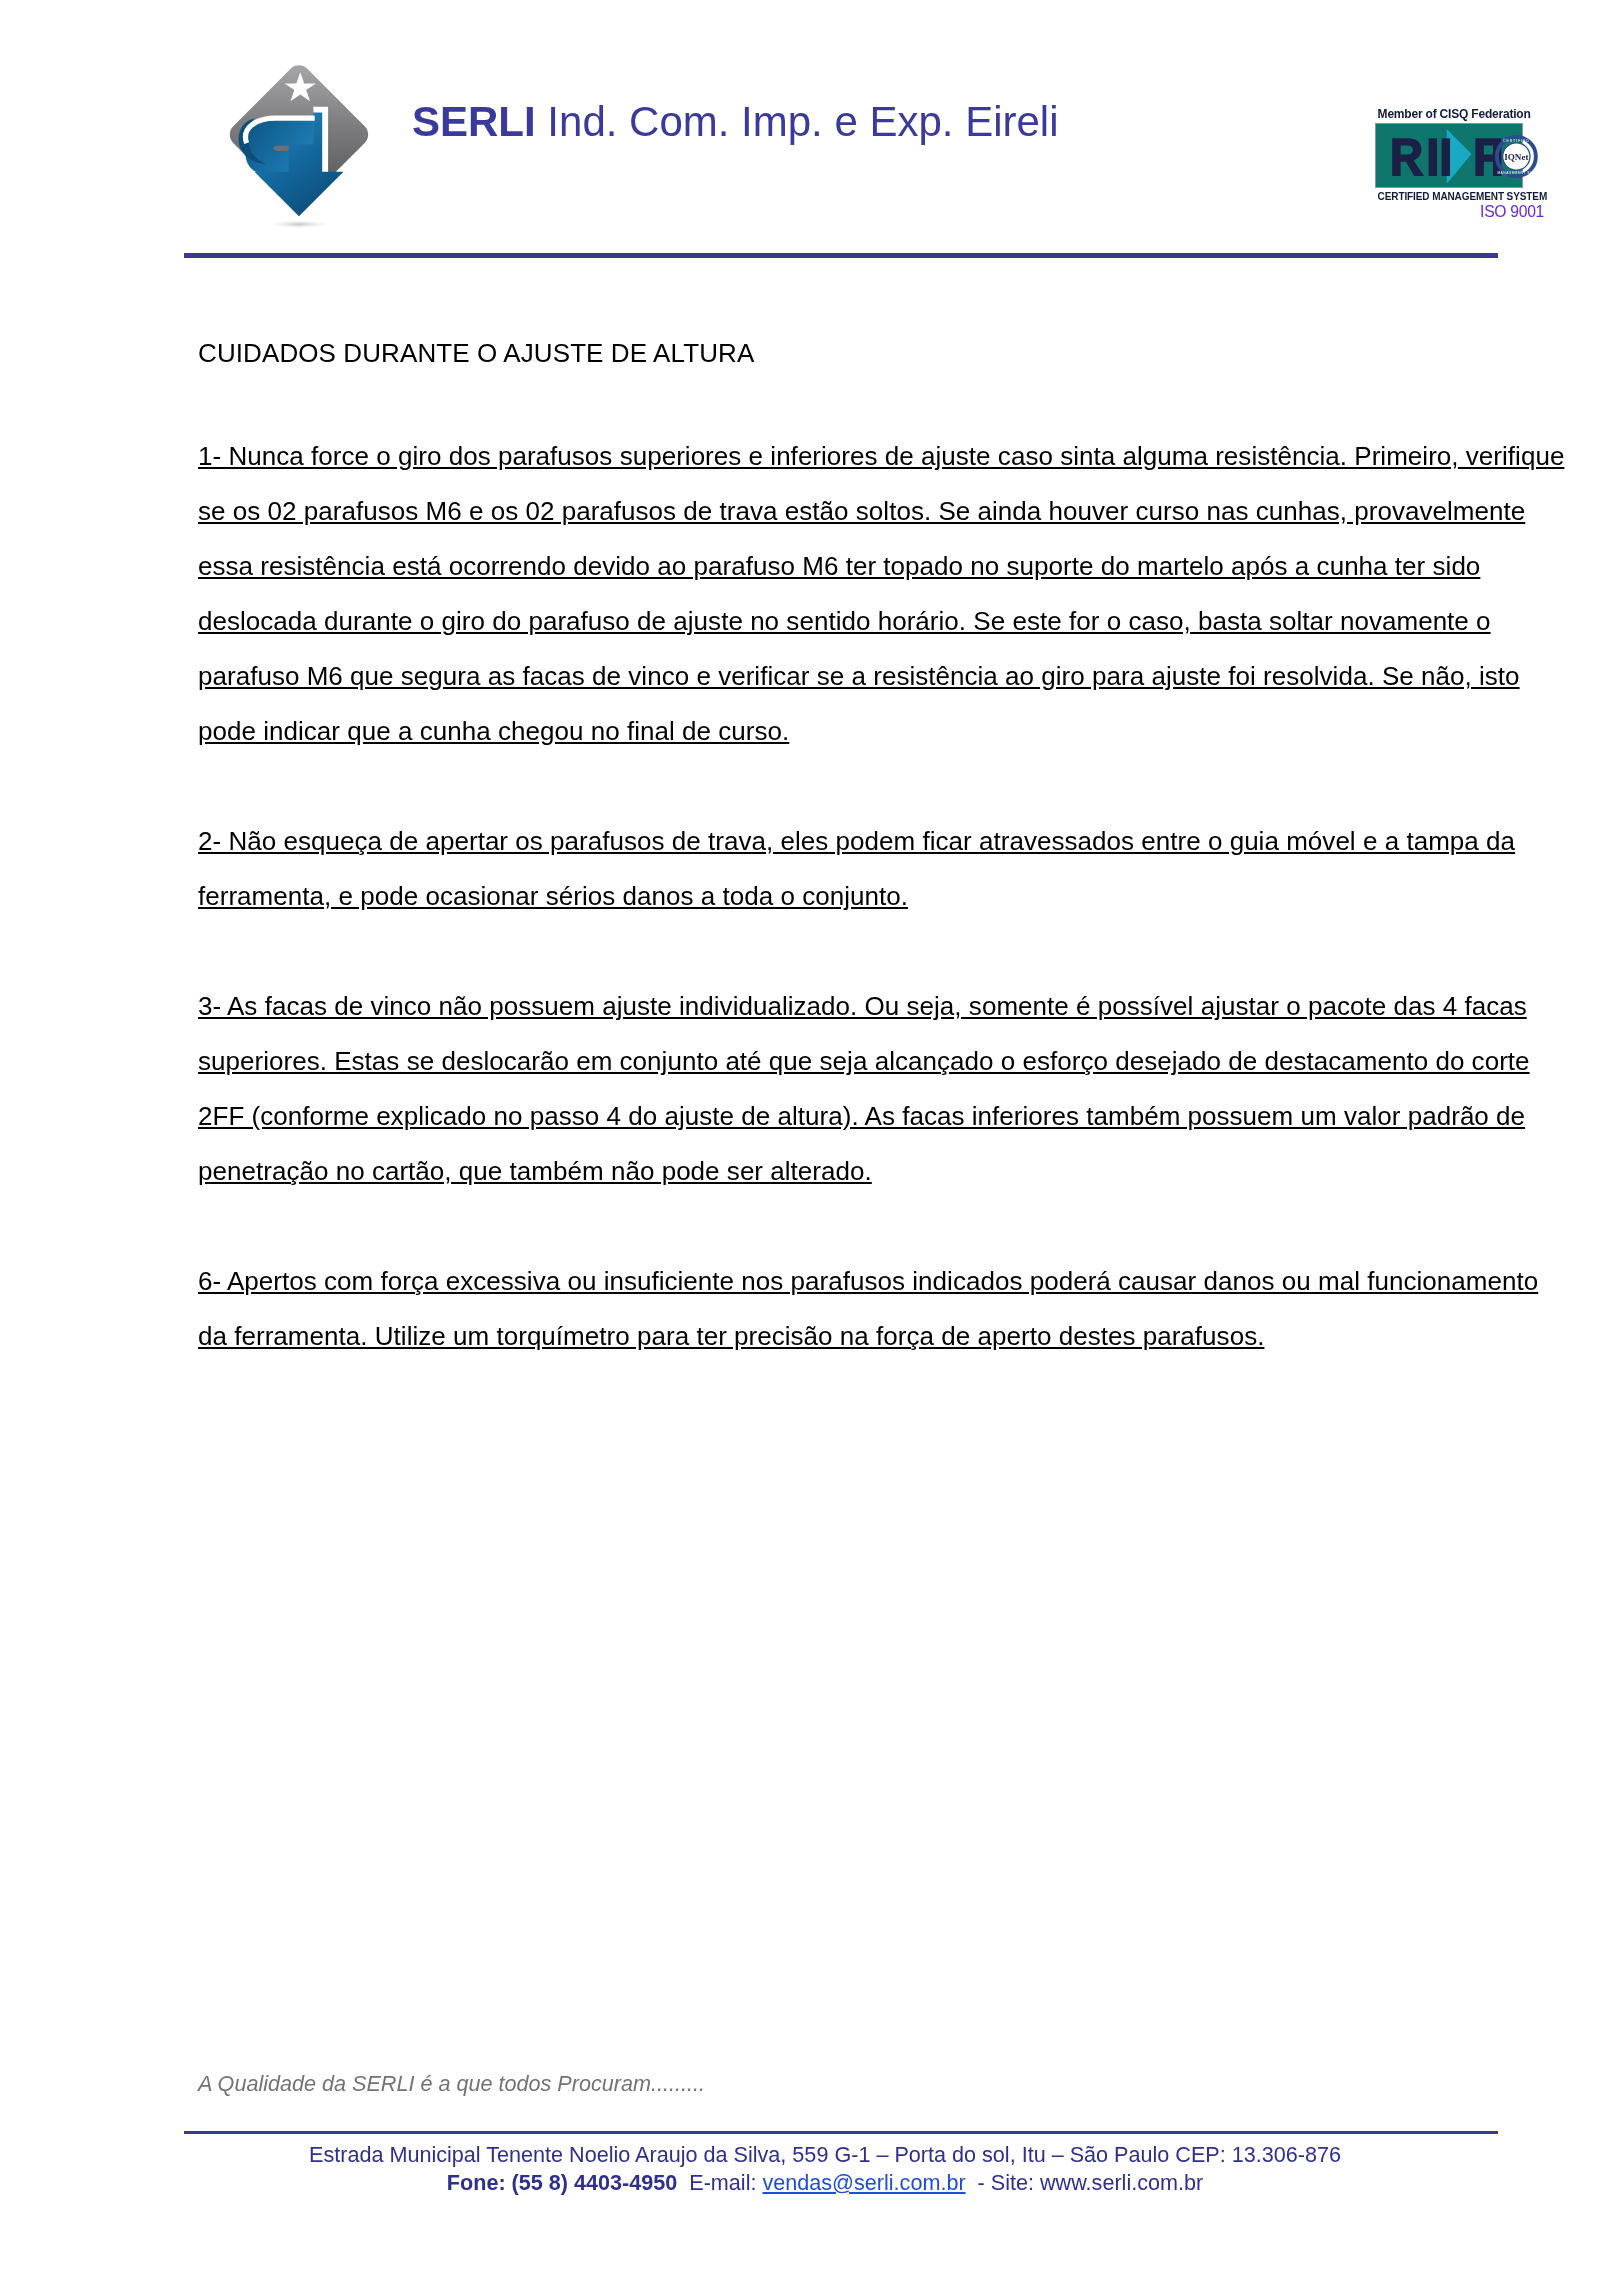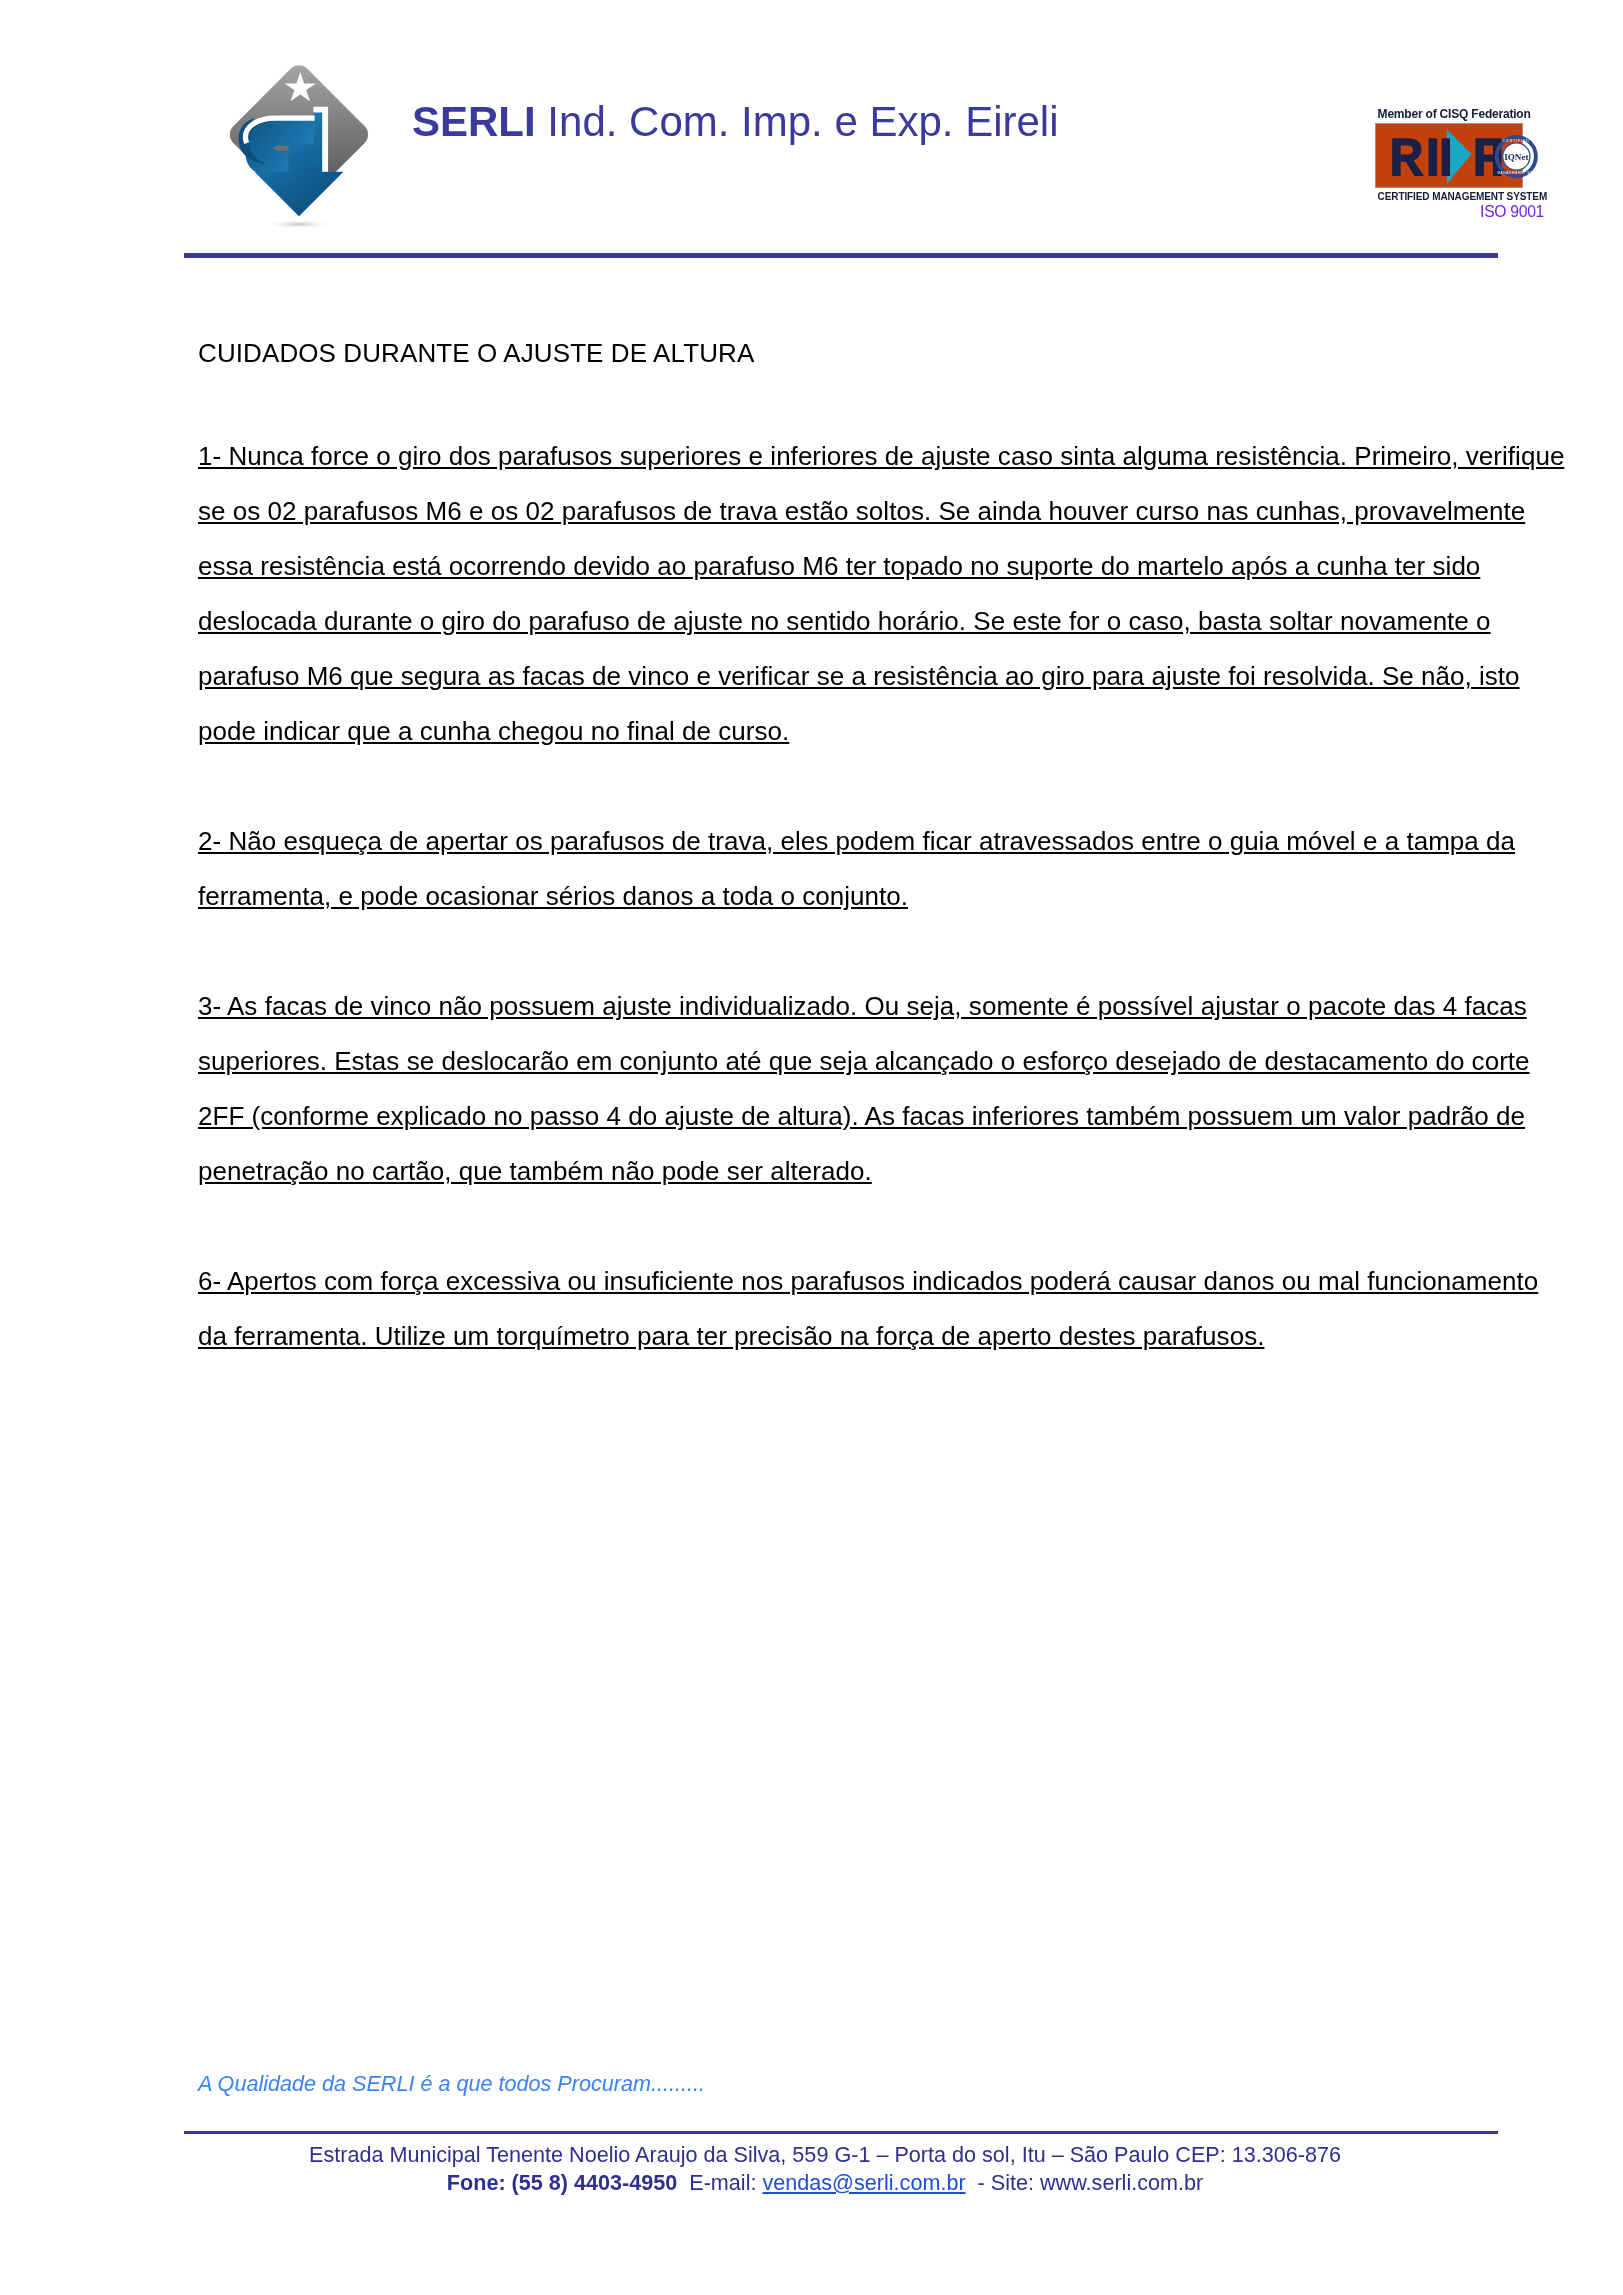--- a/index.html
+++ b/index.html
@@ -73,21 +73,21 @@
     margin-left: 2.6px;
     white-space: nowrap;
   }
   .cert-box {
     margin-top: 3.3px;
     border: 1px solid #8f93a8;
     height: 65px;
     width: 148px;
     box-sizing: border-box;
     position: relative;
-    background: #c2410c;
+    background: #0f766e;
   }
   .cert-box svg { position: absolute; left: 0; top: 0; }
   .cert-bottom-text {
     font-size: 10px;
     font-weight: bold;
     color: #131b3a;
     letter-spacing: -0.1px;
     line-height: 1.25;
     margin-top: 2.6px;
     margin-left: 2.6px;
@@ -146,21 +146,21 @@
     bottom: 0;
     width: 1623px;
     height: 275px;
   }
   .tagline {
     position: absolute;
     left: 169px;
     top: 51px;
     font-size: 21.6px;
     font-style: italic;
-    color: #3b82f6;
+    color: #737373;
     white-space: nowrap;
   }
   .footer-rule {
     position: absolute;
     left: 155px;
     top: 111px;
     width: 1314px;
     height: 3.3px;
     background: #3b3894;
   }

